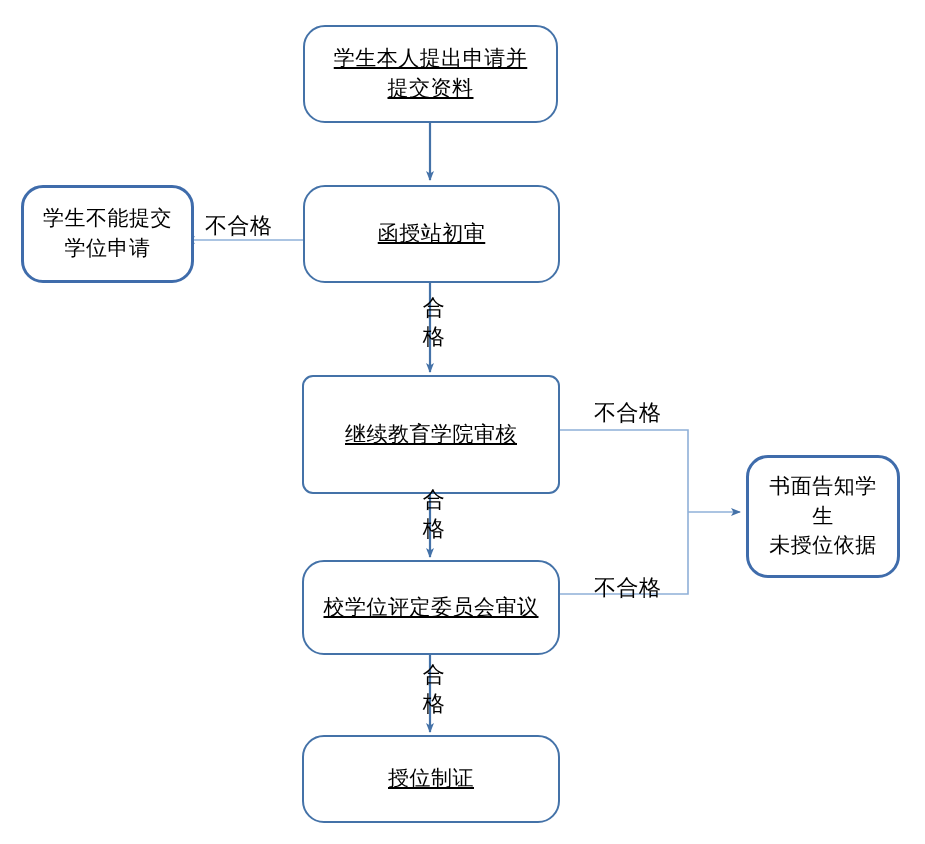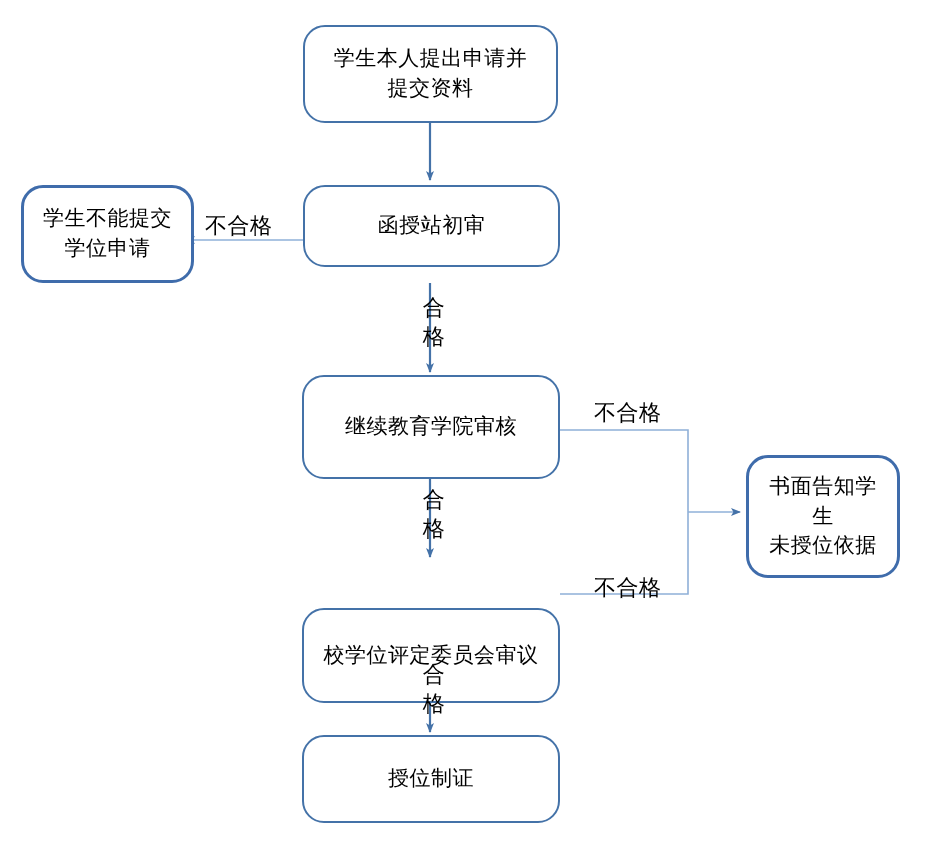--- a/index.html
+++ b/index.html
@@ -33,21 +33,21 @@
     background: #ffffff;
     border-style: solid;
     border-color: #4472a8;
     border-radius: 22px;
     display: flex;
     align-items: center;
     justify-content: center;
     text-align: center;
     z-index: 2;
   }
-  .node-thin { border-width: 2px; }
+  .node-thin { border-width: 2px; text-decoration: underline; }
   .node-thick { border-width: 3px; border-color: #3f6cab; }
   .node-label {
     font-size: 21px;
     line-height: 1.42;
     letter-spacing: 0.5px;
     color: #000000;
     white-space: pre-line;
     padding: 0 10px;
   }
   .edge-label {
@@ -114,39 +114,39 @@
     <g>
       <line x1="430" y1="655" x2="430" y2="732" stroke="#4472a8" stroke-width="2.2" marker-end="url(#arrowBlue)"></line>
     </g>
   </svg>
 
   <div class="node node-thin" style="left:303px; top:25px; width:255px; height:98px;">
     <span class="node-label">学生本人提出申请并
 提交资料</span>
   </div>
 
-  <div class="node node-thin" style="left:303px; top:185px; width:257px; height:82px;">
+  <div class="node node-thin" style="left:303px; top:185px; width:257px; height:98px;">
     <span class="node-label">函授站初审</span>
   </div>
 
   <div class="node node-thick" style="left:21px; top:185px; width:173px; height:98px;">
     <span class="node-label">学生不能提交
 学位申请</span>
   </div>
 
-  <div class="node node-thin" style="left:302px; top:375px; width:258px; height:104px;">
+  <div class="node node-thin" style="left:302px; top:375px; width:258px; height:119px;border-radius:11px;">
     <span class="node-label">继续教育学院审核</span>
   </div>
 
   <div class="node node-thick" style="left:746px; top:455px; width:154px; height:123px;">
     <span class="node-label">书面告知学生
 未授位依据</span>
   </div>
 
-  <div class="node node-thin" style="left:302px; top:560px; width:258px; height:95px;margin-top:48px;">
+  <div class="node node-thin" style="left:302px; top:560px; width:258px; height:95px;">
     <span class="node-label">校学位评定委员会审议</span>
   </div>
 
   <div class="node node-thin" style="left:302px; top:735px; width:258px; height:88px;">
     <span class="node-label">授位制证</span>
   </div>
 
   <div class="edge-label edge-label-h" style="left:205px; top:211px;">不合格</div>
 
   <div class="edge-label edge-label-v" style="left:422px; top:293px;">合

